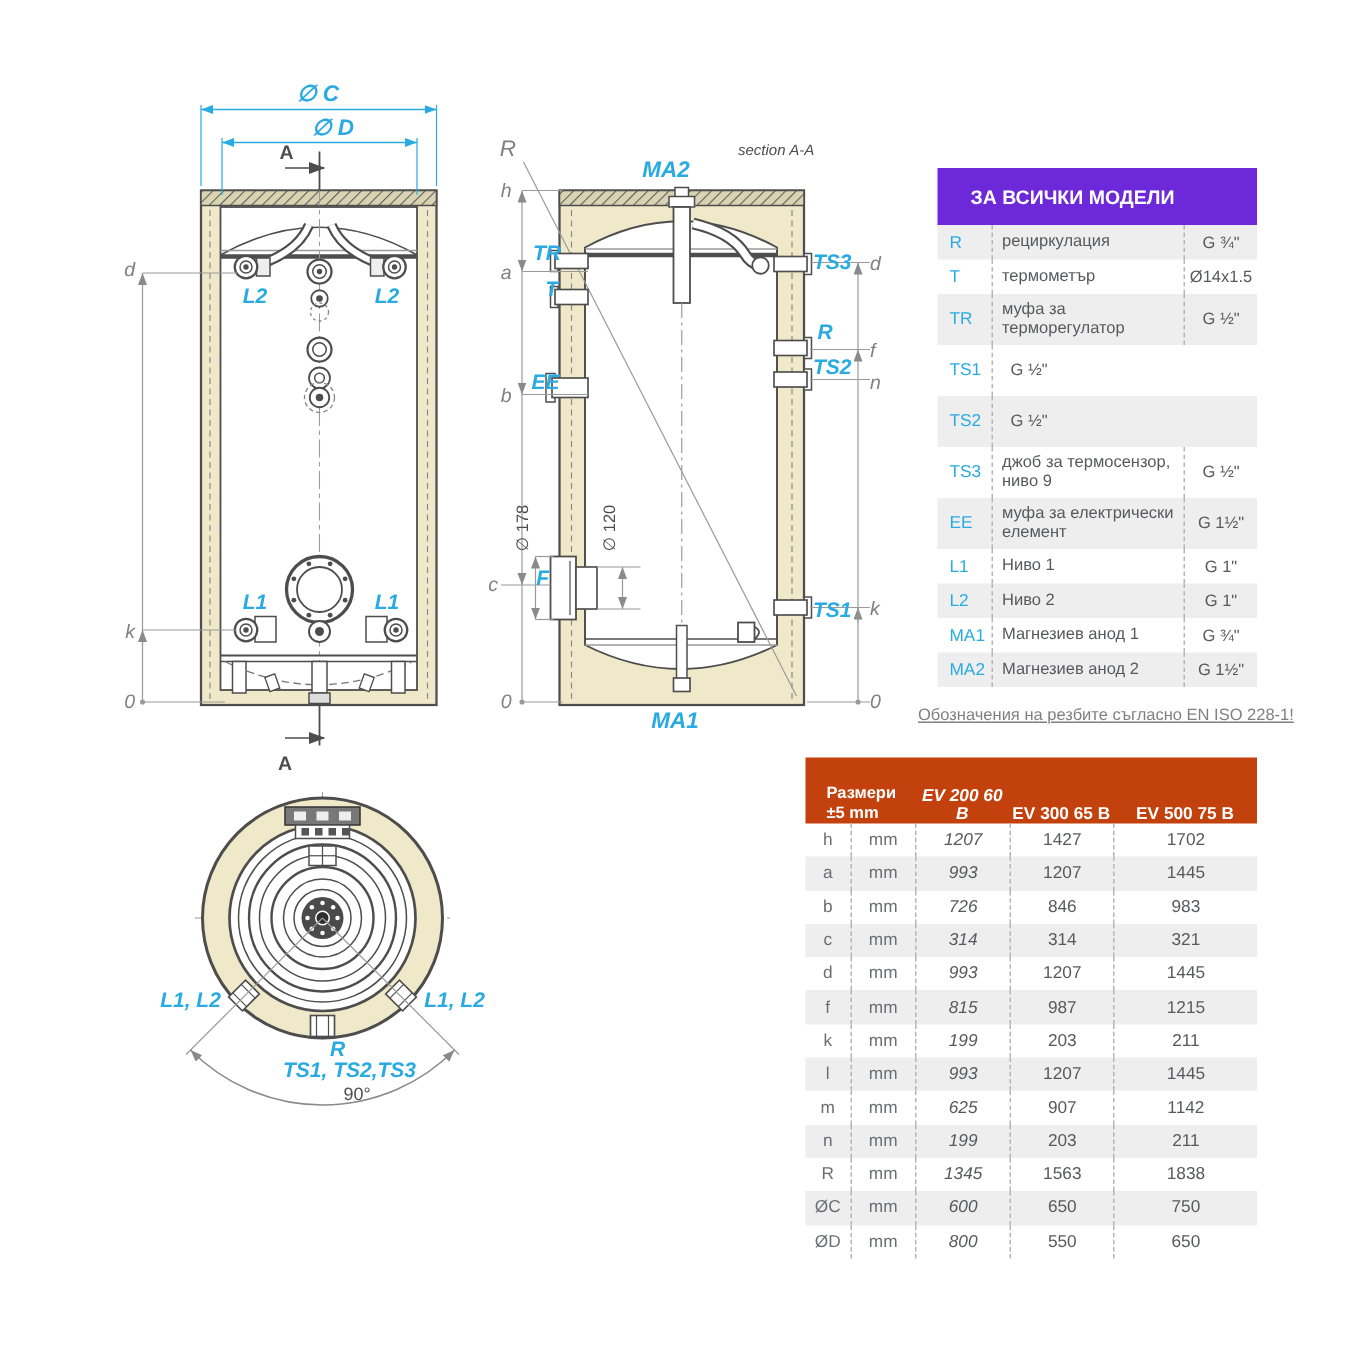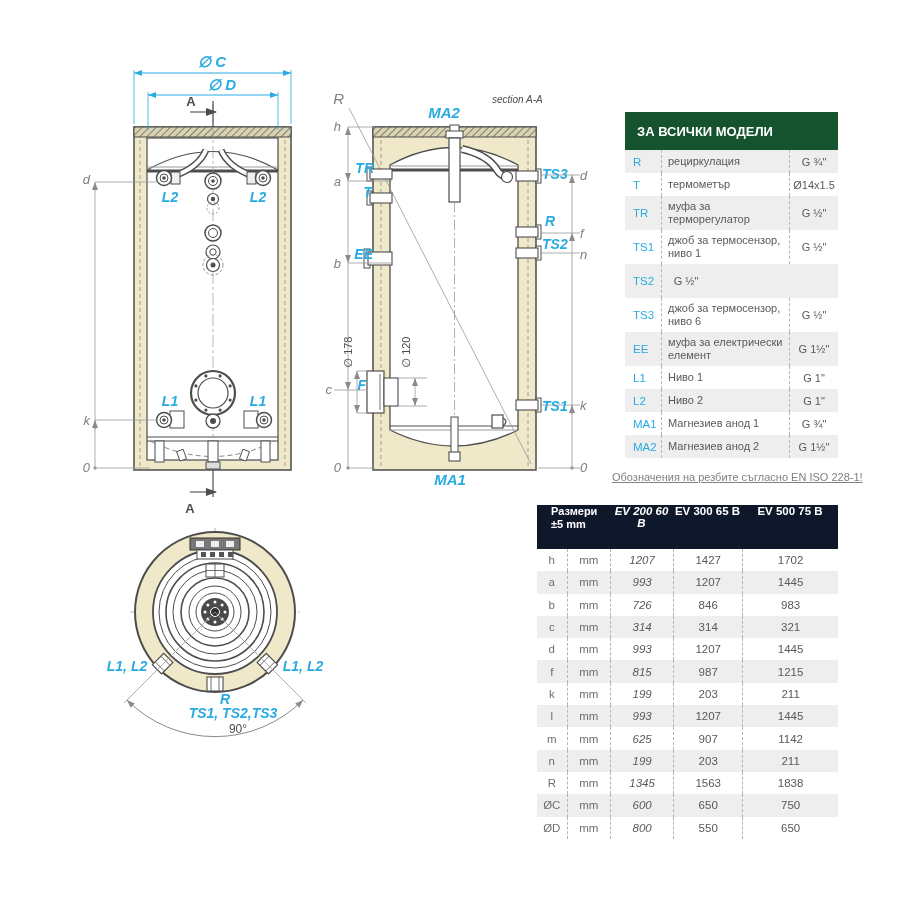--- a/index.html
+++ b/index.html
@@ -9,36 +9,36 @@
   svg text{font-family:"Liberation Sans", sans-serif;}
   .dimtxt{font-style:italic;fill:#808080;font-size:13px;}
   .bluetxt{font-style:italic;font-weight:bold;fill:#29ABE2;font-size:14px;}
   .bigblue{font-style:italic;font-weight:bold;fill:#29ABE2;font-size:15px;}
   .darktxt{fill:#4D4D4D;font-size:13px;font-weight:bold;}
   .sectxt{fill:#4D4D4D;font-size:10px;font-style:italic;}
   .rottxt{fill:#4D4D4D;font-size:11px;}
 
   
   .conn-table{position:absolute;left:625px;top:112px;width:213px;}
-  .conn-header{background:#14532d;color:#fff;font-weight:bold;font-size:13px;
-    height:38px;display:flex;align-items:center;padding-left:12px;box-sizing:border-box;}
+  .conn-header{background:#6d28d9;color:#fff;font-weight:bold;font-size:13px;
+    height:38px;display:flex;align-items:center;padding-left:22px;box-sizing:border-box;}
   .conn-row{display:flex;align-items:center;font-size:11px;color:#58595B;}
   .conn-row.alt{background:#EEEEEE;}
   .conn-row.h1{height:23px;}
   .conn-row.h2{height:34px;}
   .conn-code{width:36px;padding-left:8px;box-sizing:border-box;color:#29ABE2;font-size:11.5px;}
   .conn-desc{flex:1;padding:2px 4px 2px 6px;border-left:1px dashed #B5B5B5;align-self:stretch;
     display:flex;align-items:center;line-height:1.15;}
   .conn-size{width:48px;text-align:center;border-left:1px dashed #B5B5B5;align-self:stretch;
     display:flex;align-items:center;justify-content:center;}
   .note{position:absolute;left:612px;top:471px;font-size:11px;color:#808080;text-decoration:underline;}
 
   
   .dims-table{position:absolute;left:537px;top:505px;width:301px;}
-  .dims-header{background:#0f172a;color:#fff;display:flex;height:44px;align-items:flex-start;
+  .dims-header{background:#c2410c;color:#fff;display:flex;height:44px;align-items:flex-end;
     font-size:11px;font-weight:bold;box-sizing:border-box;}
   .dims-h0{width:73px;padding-left:14px;box-sizing:border-box;line-height:1.2;}
   .dims-hm{text-align:center;font-size:11.5px;}
   .w1{width:63px;font-style:italic;} .w2{width:69px;} .w3{width:96px;}
   .dims-row{display:flex;align-items:center;height:22.3px;font-size:11.5px;color:#58595B;}
   .dims-row.alt{background:#EEEEEE;}
   .dims-dim{width:30px;text-align:center;color:#6d6e71;}
   .dims-mm{width:43px;text-align:center;border-left:1px dashed #B5B5B5;align-self:stretch;
     display:flex;align-items:center;justify-content:center;color:#6d6e71;}
   .dims-val{text-align:center;border-left:1px dashed #B5B5B5;align-self:stretch;
@@ -394,30 +394,29 @@
     <div class="conn-desc">термометър</div>
     <div class="conn-size">Ø14x1.5</div>
   </div>
   <div class="conn-row alt h2">
     <div class="conn-code">TR</div>
     <div class="conn-desc">муфа за терморегулатор</div>
     <div class="conn-size">G ½"</div>
   </div>
   <div class="conn-row h2">
     <div class="conn-code">TS1</div>
-    <div class="conn-desc">джоб за термосензор, ниво 1</div>
     <div class="conn-size">G ½"</div>
   </div>
   <div class="conn-row alt h2">
     <div class="conn-code">TS2</div>
     <div class="conn-size">G ½"</div>
   </div>
   <div class="conn-row h2">
     <div class="conn-code">TS3</div>
-    <div class="conn-desc">джоб за термосензор, ниво 6</div>
+    <div class="conn-desc">джоб за термосензор, ниво 9</div>
     <div class="conn-size">G ½"</div>
   </div>
   <div class="conn-row alt h2">
     <div class="conn-code">EE</div>
     <div class="conn-desc">муфа за електрически елемент</div>
     <div class="conn-size">G 1½"</div>
   </div>
   <div class="conn-row h1">
     <div class="conn-code">L1</div>
     <div class="conn-desc">Ниво 1</div>

